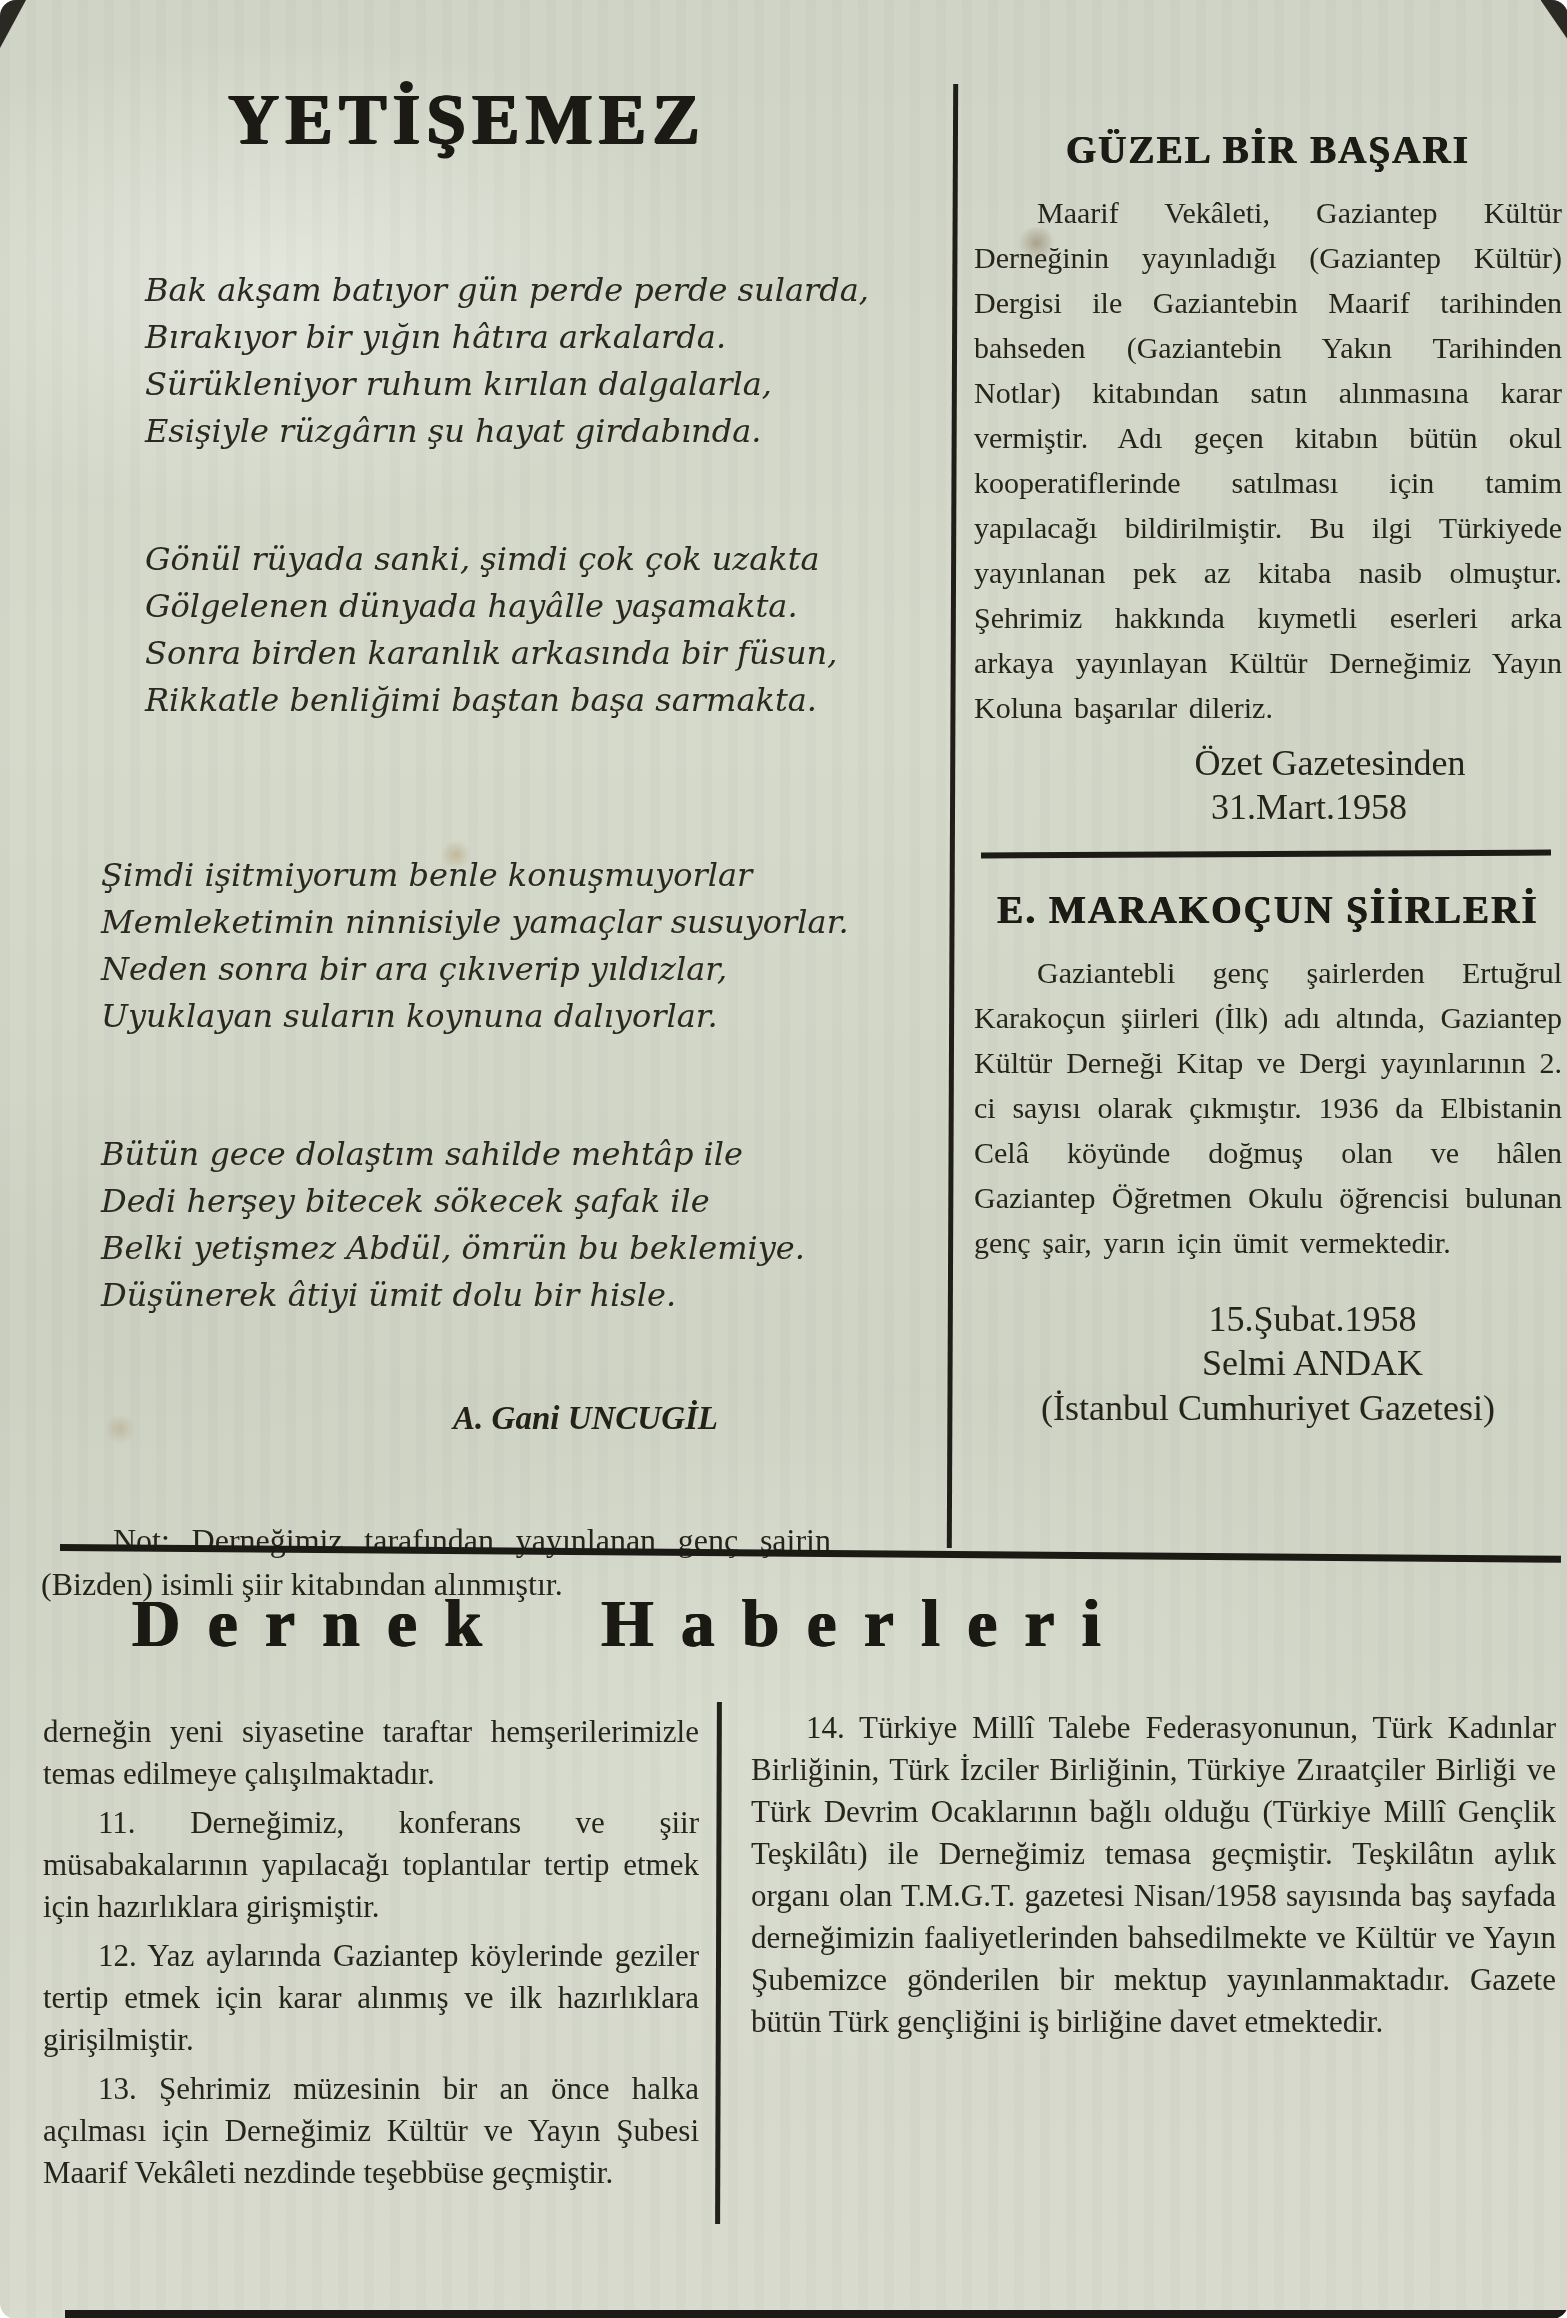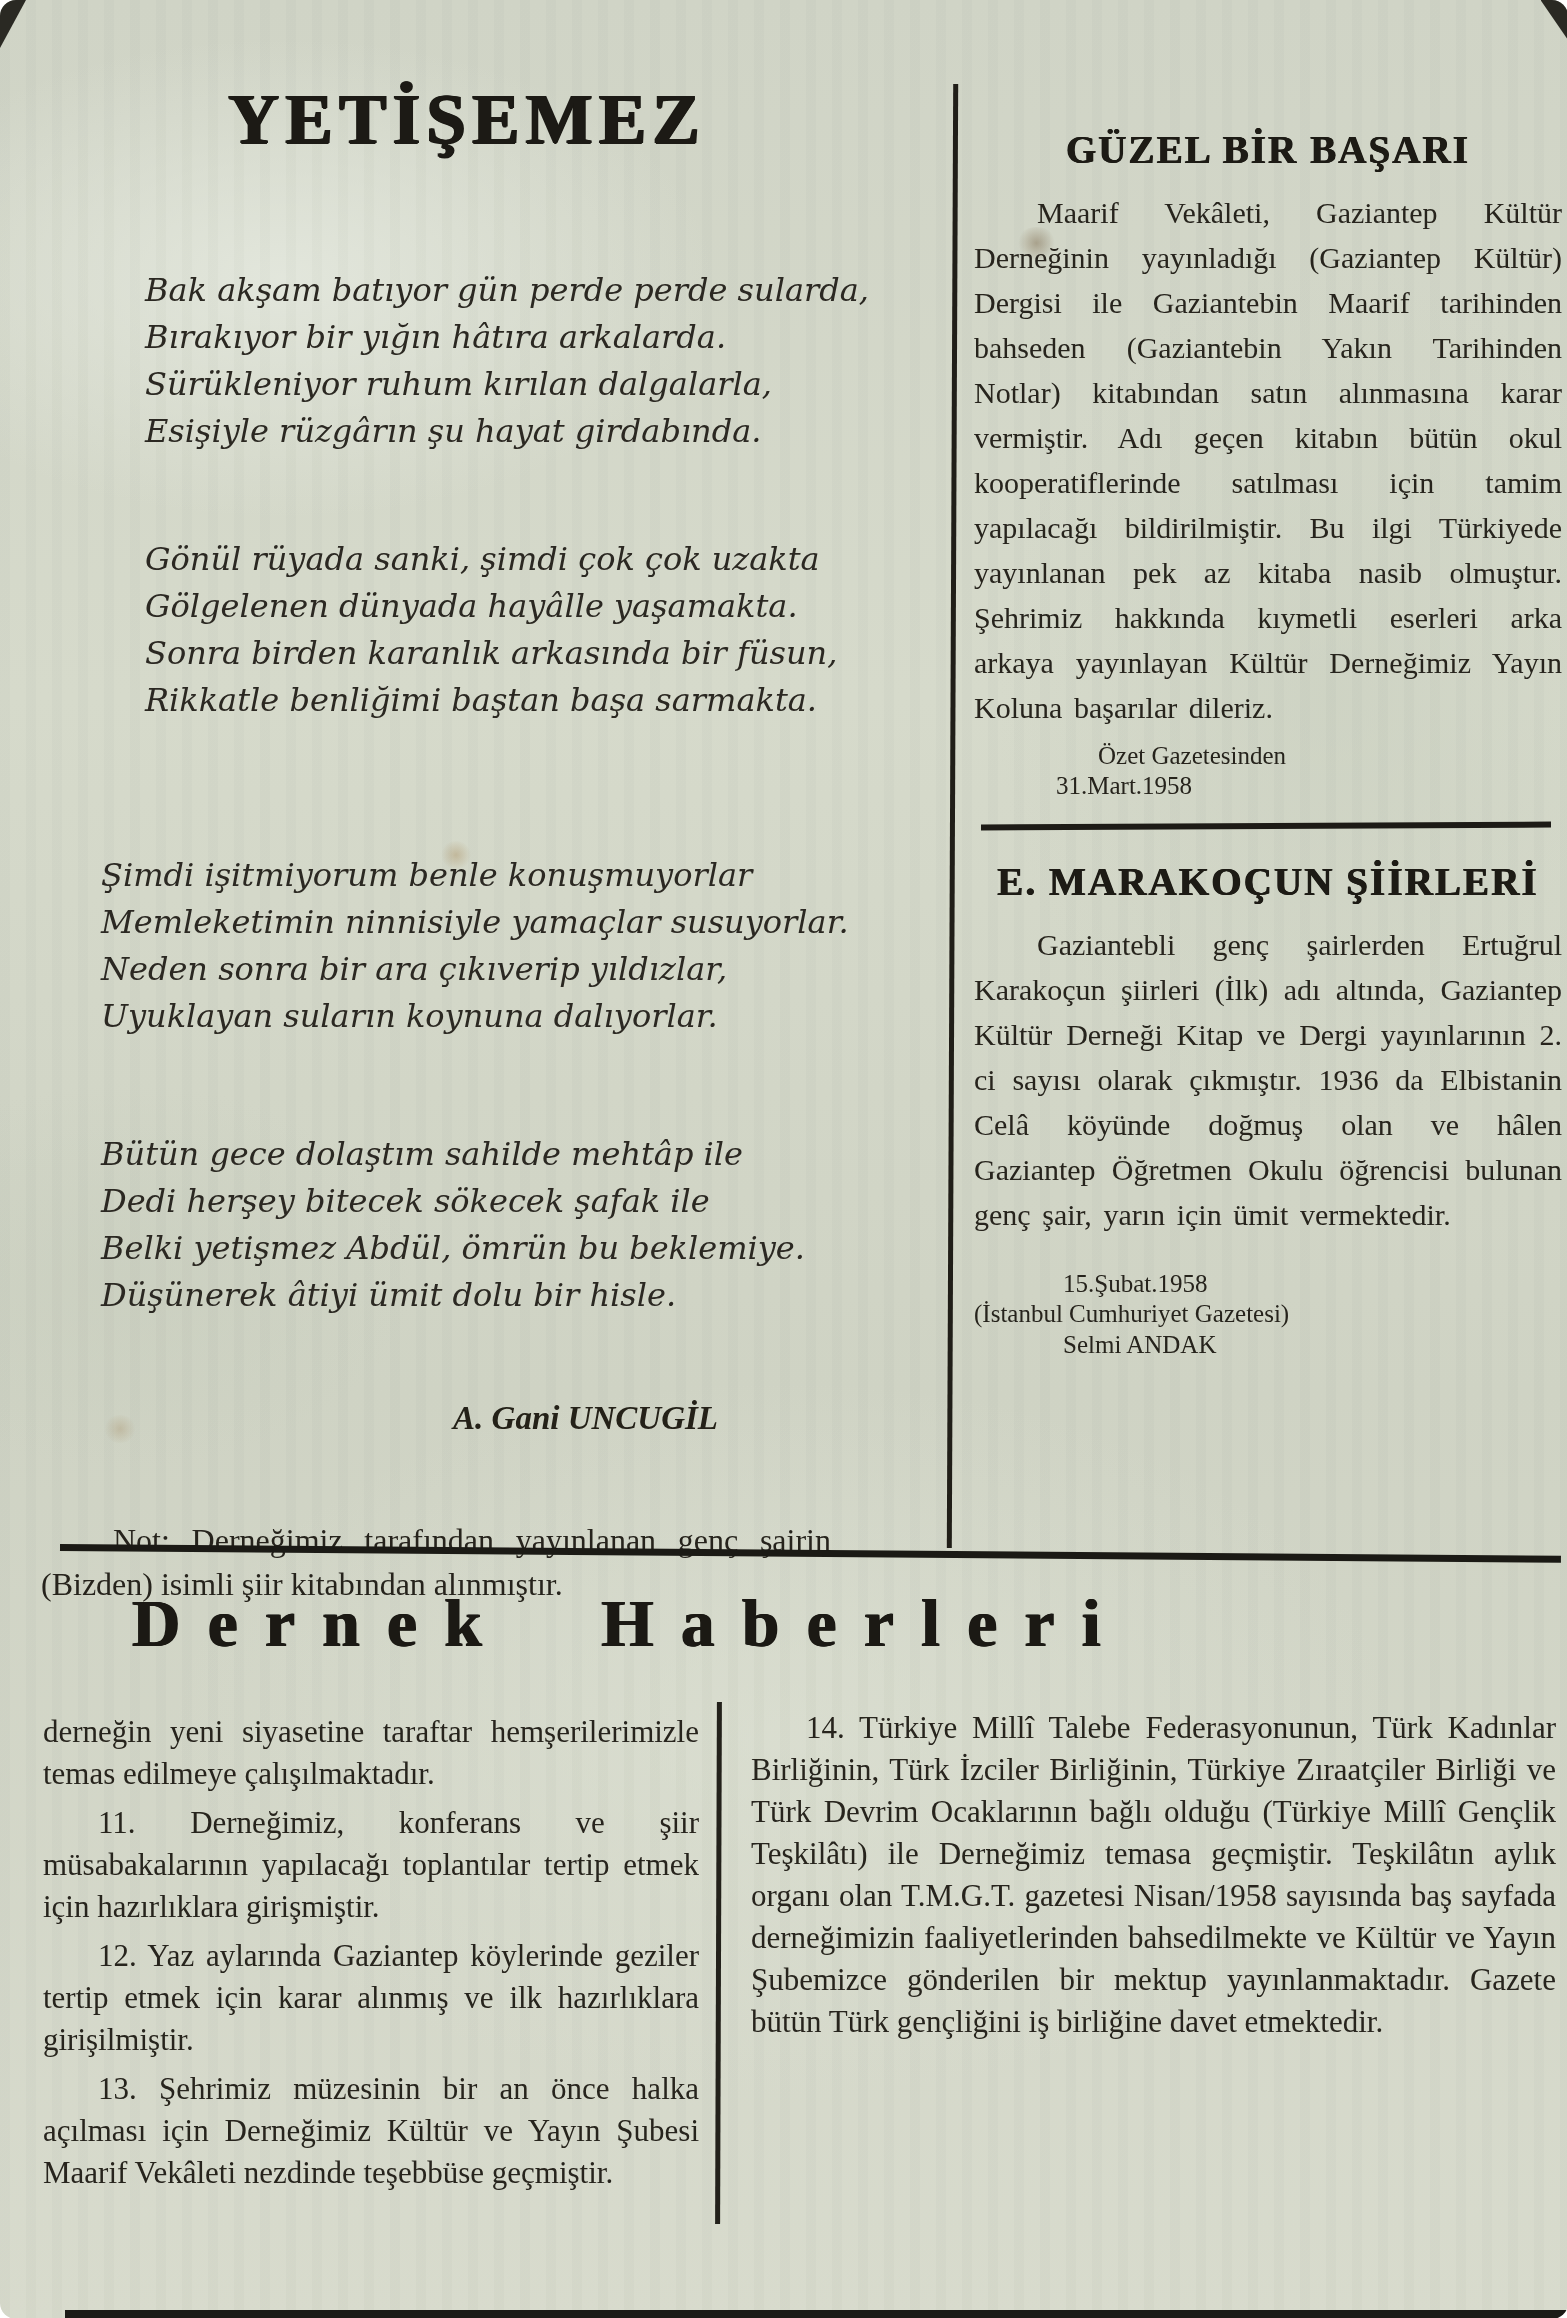--- a/index.html
+++ b/index.html
@@ -87,21 +87,21 @@
   }
 
   .article-body {
     margin-top: 18px;
     font-size: 30px; line-height: 45px;
     text-align: justify; text-indent: 63px;
     color: #27241d;
     word-spacing: 4.1px;
   }
 
-  .byline { font-size: 25px; color: #26231c; }
+  .byline { font-size: 36px; color: #26231c; text-align: center; }
   .byline-source-1 { margin-top: 12.4px; padding-left: 124px; }
   .byline-date-1 { margin-top: 1.4px; padding-left: 82px; }
 
   .h-rule-mid { margin: 23.4px 0 0 6.9px; width: 570px; height: 5.5px; background: #1d1b16;
     transform: rotate(-0.3deg); }
 
   .article-title-2 { margin-top: 30px; }
 
   .byline-date-2 { margin-top: 33px; padding-left: 89px; }
   .byline-author-2 { margin-top: 2.7px; padding-left: 89px; }
@@ -187,22 +187,22 @@
     <div class="article-title">GÜZEL BİR BAŞARI</div>
     <div class="article-body">Maarif Vekâleti, Gaziantep Kültür Derneğinin yayınladığı (Gaziantep Kültür) Dergisi ile Gaziantebin Maarif tarihinden bahseden (Gaziantebin Yakın Tarihinden Notlar) kitabından satın alınmasına karar vermiştir. Adı geçen kitabın bütün okul kooperatiflerinde satılması için tamim yapılacağı bildirilmiştir. Bu ilgi Türkiyede yayınlanan pek az kitaba nasib olmuştur. Şehrimiz hakkında kıymetli eserleri arka arkaya yayınlayan Kültür Derneğimiz Yayın Koluna başarılar dileriz.</div>
     <div class="byline byline-source-1">Özet Gazetesinden</div>
     <div class="byline byline-date-1">31.Mart.1958</div>
 
     <div class="h-rule-mid"></div>
 
     <div class="article-title article-title-2">E. MARAKOÇUN ŞİİRLERİ</div>
     <div class="article-body">Gaziantebli genç şairlerden Ertuğrul Karakoçun şiirleri (İlk) adı altında, Gaziantep Kültür Derneği Kitap ve Dergi yayınlarının 2. ci sayısı olarak çıkmıştır. 1936 da Elbistanin Celâ köyünde doğmuş olan ve hâlen Gaziantep Öğretmen Okulu öğrencisi bulunan genç şair, yarın için ümit vermektedir.</div>
     <div class="byline byline-date-2">15.Şubat.1958</div>
+    <div class="byline byline-author-2">Selmi ANDAK</div>
     <div class="byline byline-source-2">(İstanbul Cumhuriyet Gazetesi)</div>
-    <div class="byline byline-author-2">Selmi ANDAK</div>
   </div>
 
   <div class="h-rule-heavy"></div>
 
   <div class="news-heading">Dernek Haberleri</div>
 
   <div class="news-col news-left">
     <p>derneğin yeni siyasetine taraftar hemşerilerimizle temas edilmeye çalışılmaktadır.</p>
     <p class="indented">11. Derneğimiz, konferans ve şiir müsabakalarının yapılacağı toplantılar tertip etmek için hazırlıklara girişmiştir.</p>
     <p class="indented">12. Yaz aylarında Gaziantep köylerinde geziler tertip etmek için karar alınmış ve ilk hazırlıklara girişilmiştir.</p>

